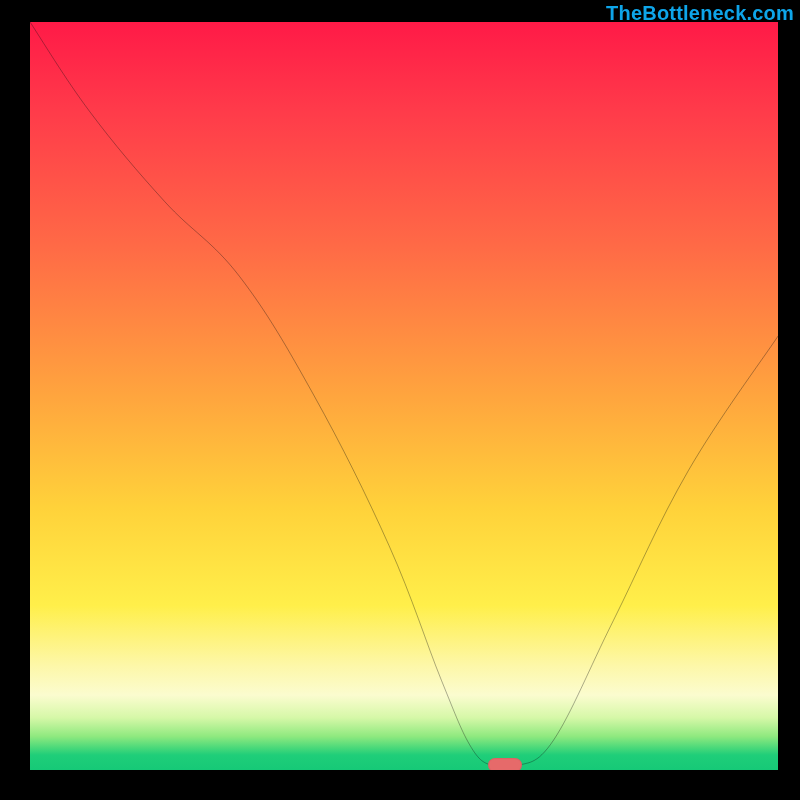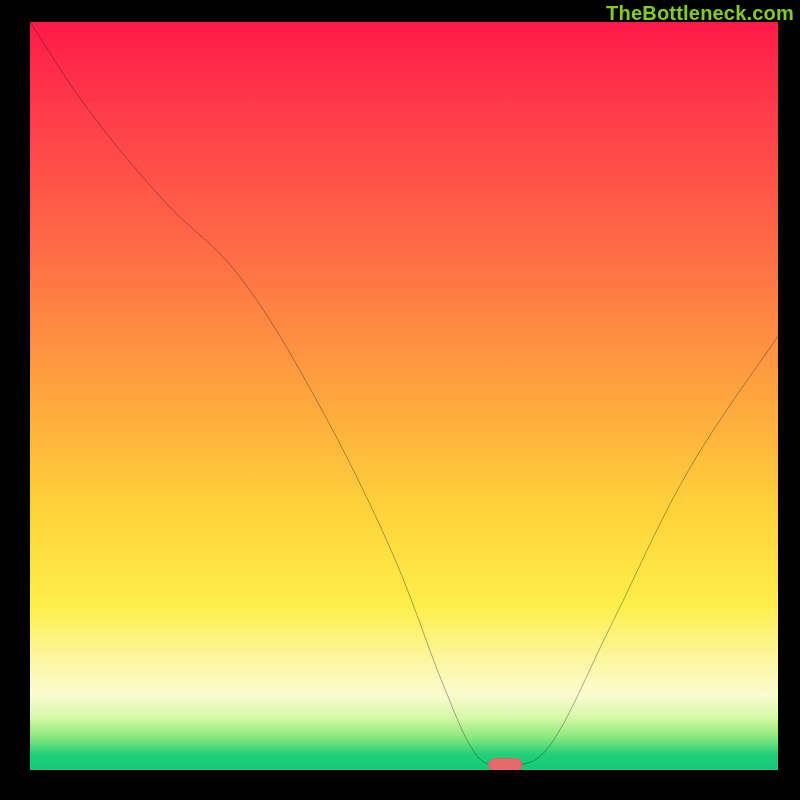--- a/index.html
+++ b/index.html
@@ -14,21 +14,21 @@
   .frame {
     position: relative;
     width: 800px;
     height: 800px;
     background: #000;
   }
   .watermark {
     position: absolute;
     top: 2px;
     right: 6px;
-    color: #84cc16;
+    color: #0ea5e9;
     font-size: 20px;
     font-weight: 600;
     letter-spacing: 0.2px;
     user-select: none;
   }
   
   .plot {
     position: absolute;
     left: 30px;
     top: 22px;

